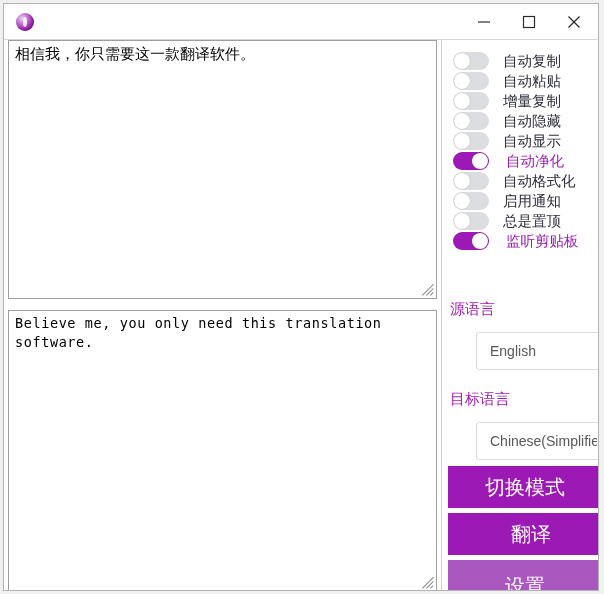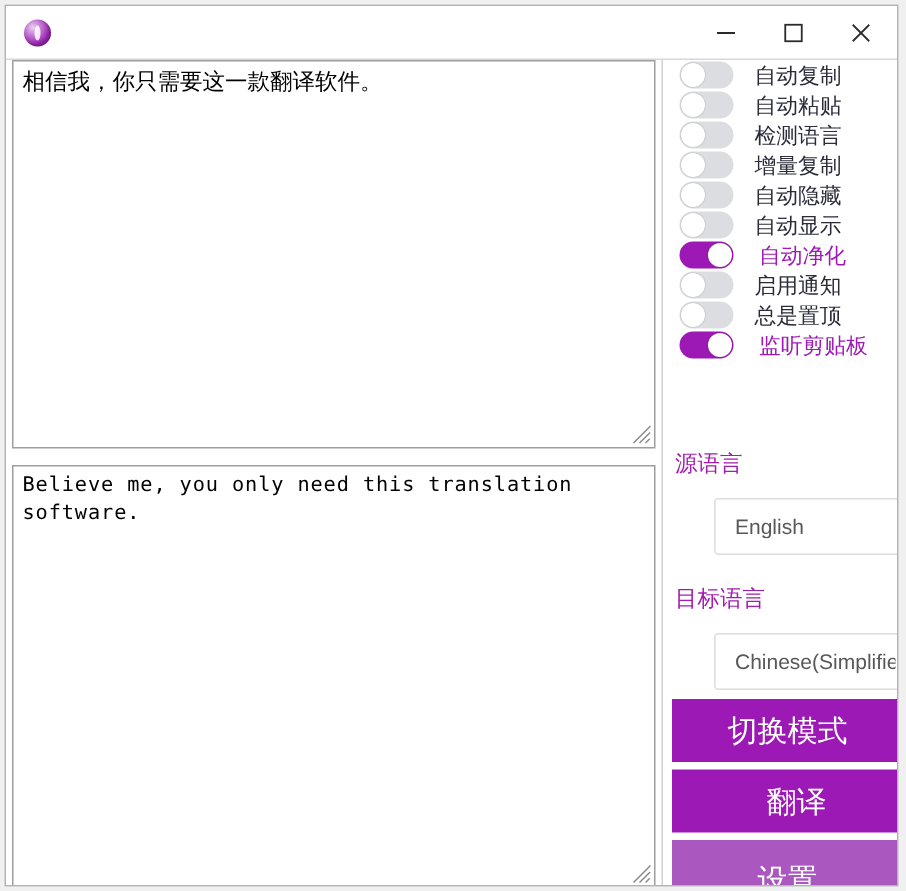--- a/index.html
+++ b/index.html
@@ -135,21 +135,21 @@
     position: absolute;
     left: 437px; top: 36px;
     right: 0; bottom: 0;
     background: #ffffff;
     border-left: 1px solid #d0d0d0;
     box-sizing: border-box;
   }
 
   #switch-list {
     position: absolute;
-    left: 0; top: 0;
+    left: 0; top: 11px;
     width: 100%;
   }
   .switch-row {
     position: relative;
     height: 20px;
     display: flex;
     align-items: center;
   }
   .toggle {
     position: relative;
@@ -312,45 +312,45 @@
         <div class="switch-row">
           <div class="toggle">
             <div class="knob"></div>
           </div>
           <div class="switch-label">自动粘贴</div>
         </div>
         <div class="switch-row">
           <div class="toggle">
             <div class="knob"></div>
           </div>
-          <div class="switch-label">检测语言</div>
-        </div>
-        <div class="switch-row">
-          <div class="toggle">
-            <div class="knob"></div>
-          </div>
           <div class="switch-label">增量复制</div>
         </div>
         <div class="switch-row">
           <div class="toggle">
             <div class="knob"></div>
           </div>
           <div class="switch-label">自动隐藏</div>
         </div>
         <div class="switch-row">
           <div class="toggle">
             <div class="knob"></div>
           </div>
           <div class="switch-label">自动显示</div>
         </div>
         <div class="switch-row">
           <div class="toggle on">
             <div class="knob"></div>
           </div>
           <div class="switch-label active">自动净化</div>
+        </div>
+        <div class="switch-row">
+          <div class="toggle">
+            <div class="knob"></div>
+          </div>
+          <div class="switch-label">自动格式化</div>
         </div>
         <div class="switch-row">
           <div class="toggle">
             <div class="knob"></div>
           </div>
           <div class="switch-label">启用通知</div>
         </div>
         <div class="switch-row">
           <div class="toggle">
             <div class="knob"></div>

